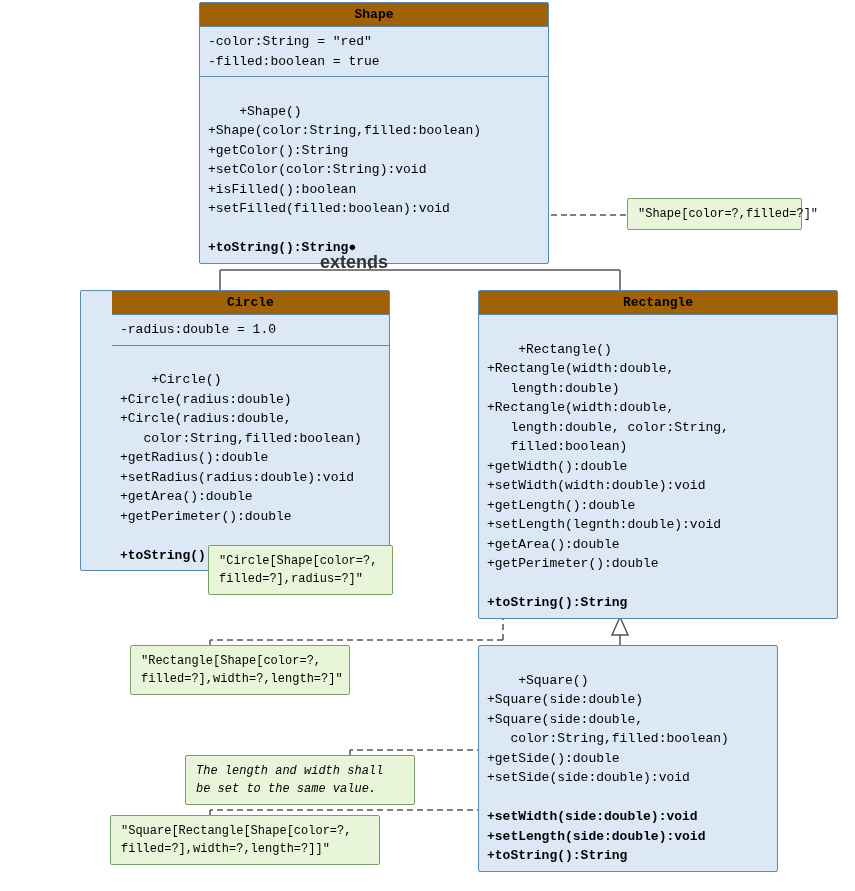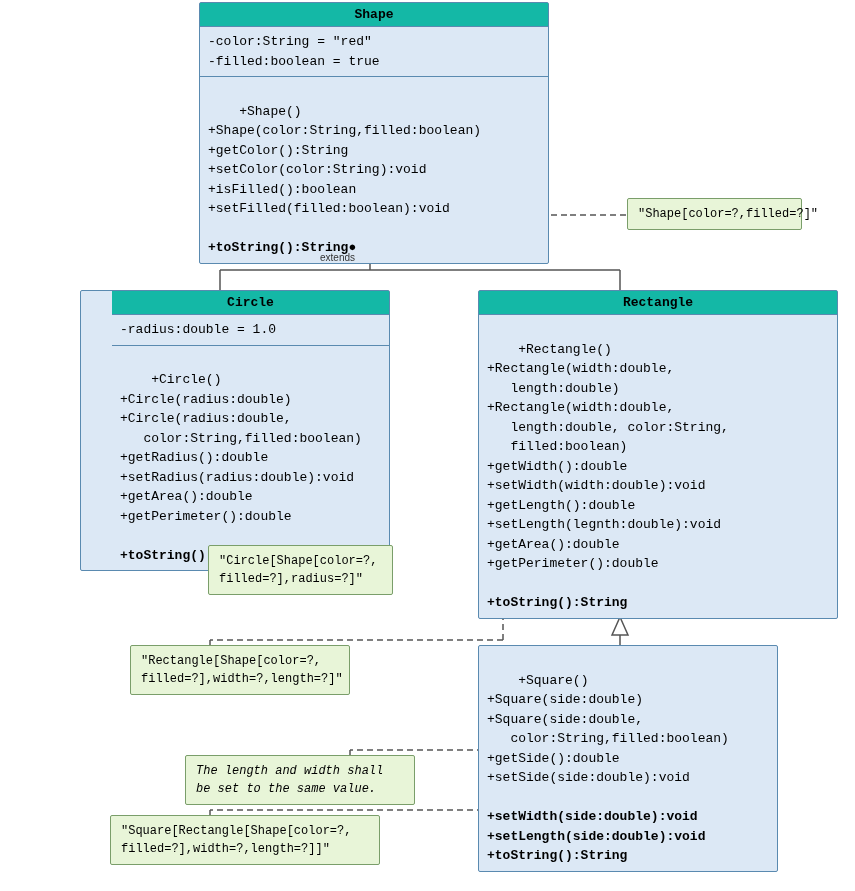--- a/index.html
+++ b/index.html
@@ -14,21 +14,21 @@
     }
 
     .uml-box {
       position: absolute;
       border: 1.5px solid #5a8ab0;
       background: #dce8f5;
       border-radius: 2px;
     }
 
     .uml-box .box-header {
-      background: #14b8a6;
+      background: #a16207;
       border-bottom: 1.5px solid #5a8ab0;
       text-align: center;
       font-weight: bold;
       padding: 4px 8px;
     }
 
     .uml-box .box-section {
       border-bottom: 1.5px solid #5a8ab0;
       padding: 5px 8px;
       line-height: 1.5;
@@ -125,21 +125,21 @@
 +setColor(color:String):void
 +isFilled():boolean
 +setFilled(filled:boolean):void</span>
     <br><span class="bold-method">+toString():String</span>●</div>
 </div>
 
 <div class="note-box" style="left:627px; top:198px; width:175px;">
   <span>"Shape[color=?,filled=?]"</span>
 </div>
 
-<div style="position:absolute; left:320px; top:252px; font-family: Arial, sans-serif; font-size:10px; color:#333;">extends</div>
+<div style="position:absolute; left:320px; top:252px; font-family: Arial, sans-serif; font-size:18px; color:#333;font-weight:bold;">extends</div>
 
 <div class="uml-box" style="left:80px; top:290px; width:310px;padding-left:31px;">
   <div class="box-header">Circle</div>
   <div class="box-section">-radius:double = 1.0</div>
   <div class="box-section">
     <span>+Circle()
 +Circle(radius:double)
 +Circle(radius:double,
    color:String,filled:boolean)
 +getRadius():double

